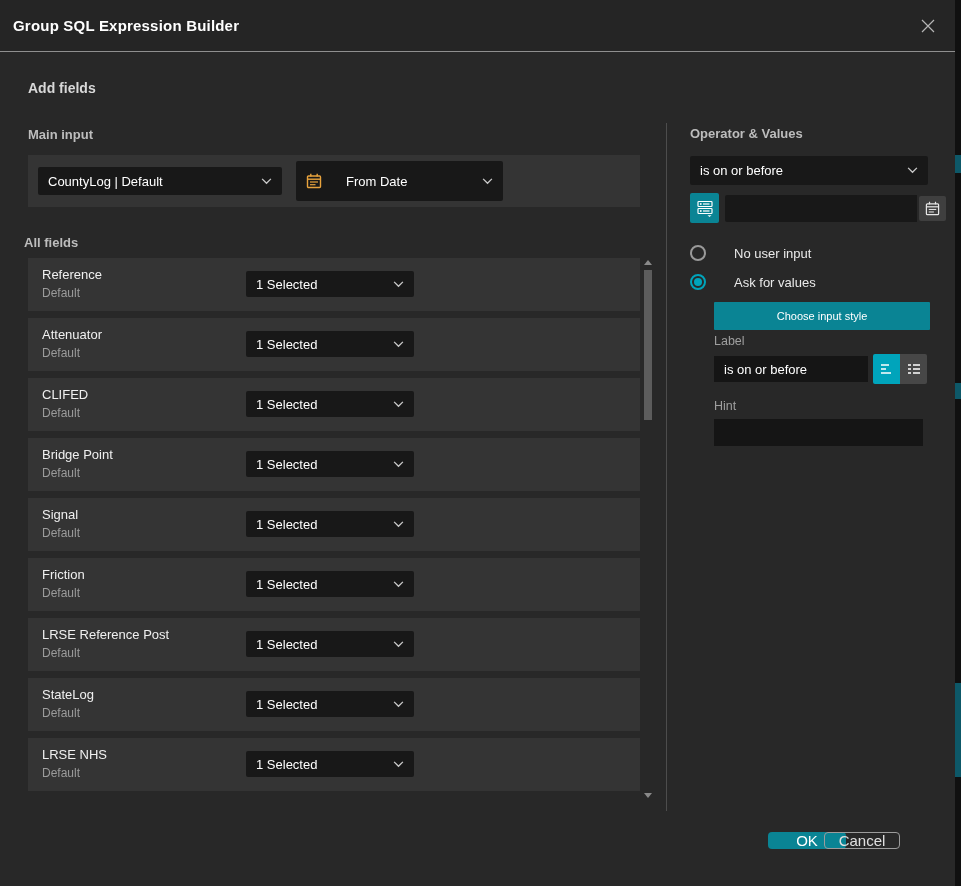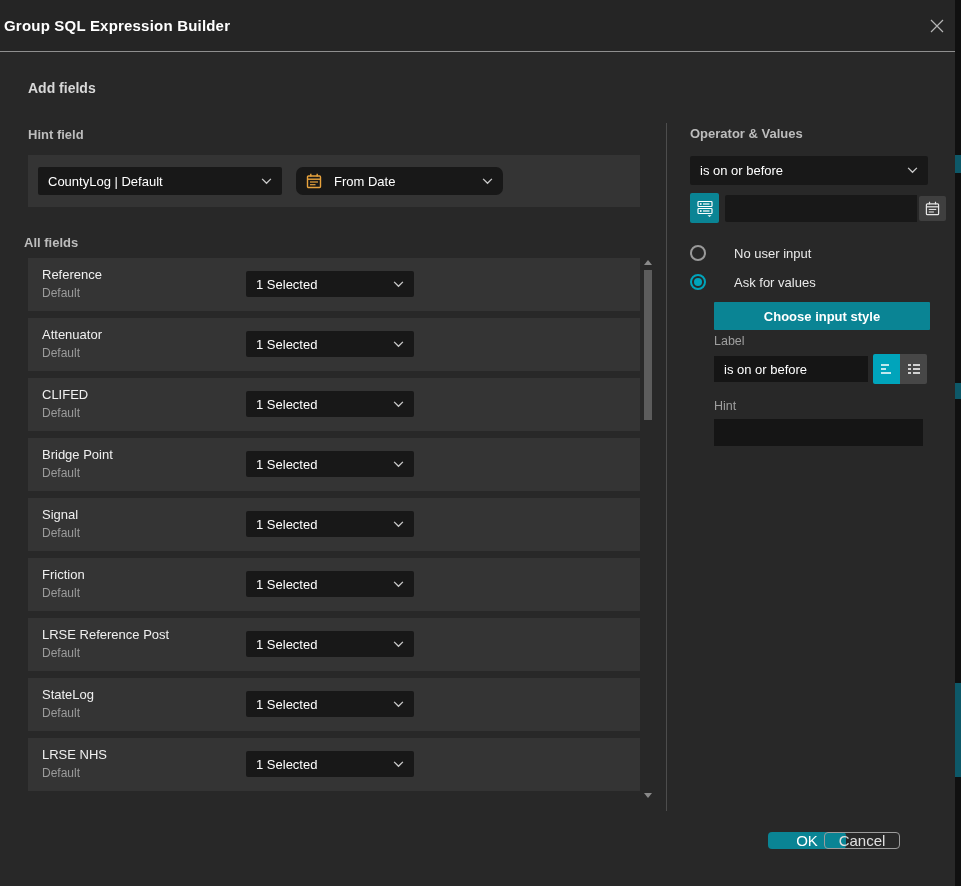--- a/index.html
+++ b/index.html
@@ -5,40 +5,40 @@
   * { margin:0; padding:0; box-sizing:border-box; }
   html,body { background:#101010; }
   body { font-family:"Liberation Sans", sans-serif; }
 
   .screen { position:relative; width:961px; height:886px; background:#101010; overflow:hidden; }
 
   .dialog { position:absolute; left:0; top:0; width:955px; height:886px; background:#282828; }
 
   
   .header { position:absolute; left:0; top:0; width:955px; height:52px; background:#252525;
-            border-bottom:1px solid #8f8f8f; display:flex; align-items:center; padding:0 4px; }
+            border-bottom:1px solid #8f8f8f; display:flex; align-items:center; padding:0 13px; }
   .title { font-size:15px; font-weight:700; color:#ffffff; letter-spacing:.2px; }
   .close-btn { margin-left:auto; width:28px; height:28px; display:flex; align-items:center;
                justify-content:center; cursor:pointer; }
 
   
   .h-addfields { position:absolute; left:28px; top:80px; font-size:14px; font-weight:700; color:#d8d8d8; }
   .h-sub { position:absolute; font-size:13px; font-weight:700; color:#bdbdbd; }
 
   
   .dd { background:#181818; border-radius:2px; display:flex; align-items:center;
         padding:0 10px; color:#ffffff; font-size:13px; cursor:pointer; }
   .dd .grow { flex:1; }
   .dd svg { flex:none; }
 
   
   .main-panel { position:absolute; left:28px; top:155px; width:612px; height:52px;
                 background:#343434; display:flex; align-items:center; padding:0 10px; gap:14px; }
   .dd-layer { width:244px; height:28px; }
-  .dd-field { width:207px; height:28px; gap:12px;border-radius:7px; }
+  .dd-field { width:207px; height:40px; gap:24px; }
 
   
   .list { position:absolute; left:28px; top:258px; width:612px; height:537px; overflow:hidden; }
   .row { position:relative; background:#343434; height:53px; margin-bottom:7px; }
   .row-name { position:absolute; left:14px; top:9px;  font-size:13px; color:#f0f0f0; }
   .row-sub  { position:absolute; left:14px; top:28px; font-size:12px; color:#9b9b9b; }
   .row-dd   { position:absolute; left:218px; top:13px; width:168px; height:26px; }
 
   
   .scrollbar { position:absolute; left:643px; top:258px; width:10px; height:540px; }
@@ -64,22 +64,22 @@
   .radio-row { position:absolute; left:690px; display:flex; align-items:center; gap:28px;
                height:18px; cursor:pointer; }
   .radio-circle { position:relative; width:16px; height:16px; border-radius:50%;
                   border:2px solid #9a9a9a; flex:none; }
   .radio-row.selected .radio-circle { border-color:#00a4bb; }
   .radio-row.selected .radio-circle::after { content:""; position:absolute; inset:2px;
                   background:#00a4bb; border-radius:50%; }
   .radio-label { font-size:13px; color:#eaeaea; }
 
   .choose-btn { position:absolute; left:714px; top:302px; width:216px; height:28px; background:#0a8494;
-                color:#ffffff; font-size:13px; display:flex; align-items:center; justify-content:center;
-                cursor:pointer; border-radius:1px;font-weight:bold; }
+                color:#ffffff; font-size:11px; display:flex; align-items:center; justify-content:center;
+                cursor:pointer; border-radius:1px; }
   .lbl { position:absolute; font-size:12.5px; color:#9f9f9f; }
   .label-input { position:absolute; left:714px; top:356px; width:154px; height:26px; background:#151515;
                  border:none; color:#ffffff; font-size:13px; padding:0 10px; outline:none; }
   .style-btn { position:absolute; top:354px; width:27px; height:30px; display:flex; align-items:center;
                justify-content:center; cursor:pointer; }
   .style-btn.single { left:873px; background:#00a4bb; border-radius:2px 0 0 2px; }
   .style-btn.multi  { left:900px; background:#474747; border-radius:0 2px 2px 0; }
   .hint-input { position:absolute; left:714px; top:419px; width:209px; height:27px; background:#151515;
                 border:none; color:#ffffff; font-size:13px; padding:0 10px; outline:none; }
 
@@ -105,21 +105,21 @@
     <div class="header">
       <span class="title">Group SQL Expression Builder</span>
       <span class="close-btn">
         <svg width="18" height="18" viewBox="0 0 18 18">
           <path d="M3 3 L15 15 M15 3 L3 15" stroke="#b5b5b5" stroke-width="1.2" fill="none"></path>
         </svg>
       </span>
     </div>
 
     <div class="h-addfields">Add fields</div>
-    <div class="h-sub" style="left:28px; top:127px;">Hint field</div>
+    <div class="h-sub" style="left:28px; top:127px;">Main input</div>
 
     <div class="main-panel">
       <div class="dd dd-layer">
         <span class="grow">CountyLog | Default</span>
         <svg width="11" height="7" viewBox="0 0 12 8">
             <path d="M1 1 L6 6 L11 1" fill="none" stroke="#c9c9c9" stroke-width="1.5"></path>
           </svg>
       </div>
       <div class="dd dd-field">
         <svg width="16" height="16" viewBox="0 0 16 16">

